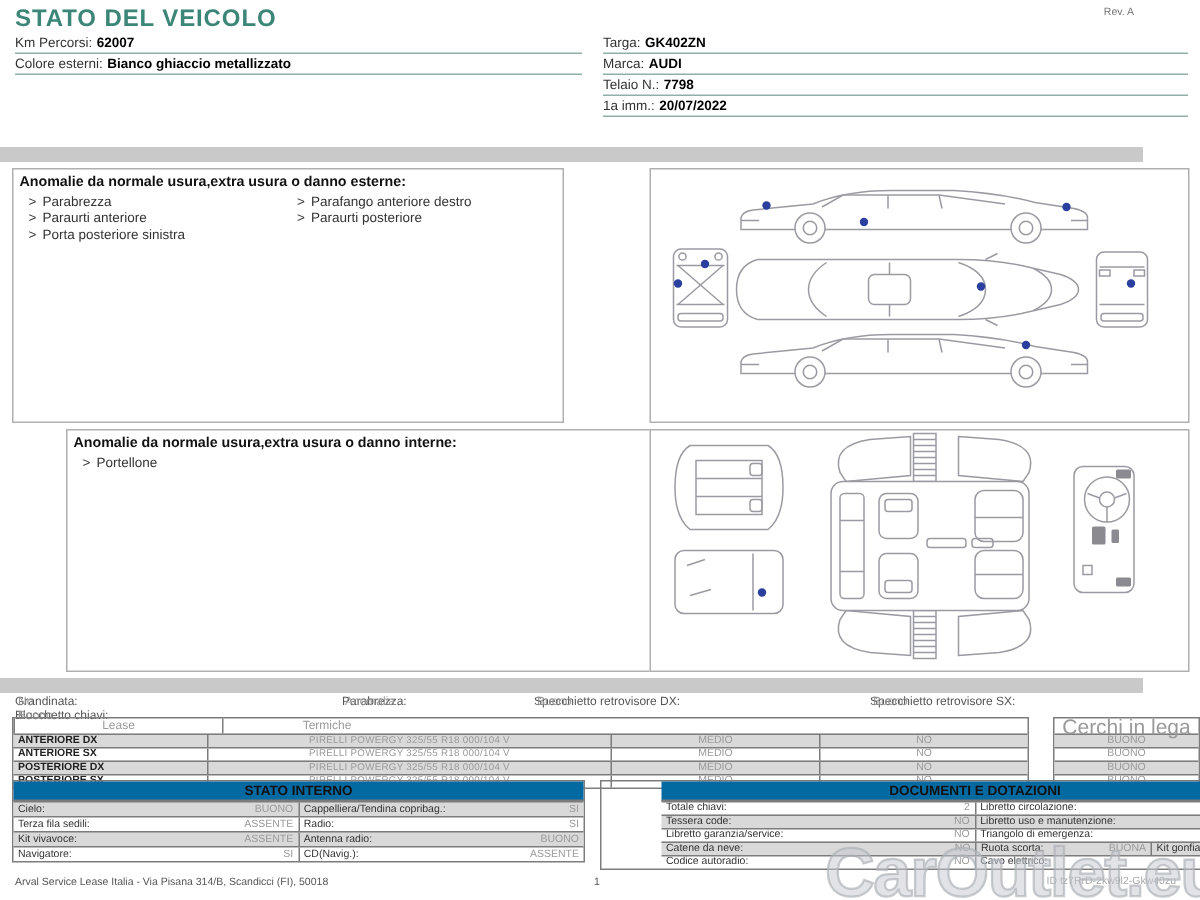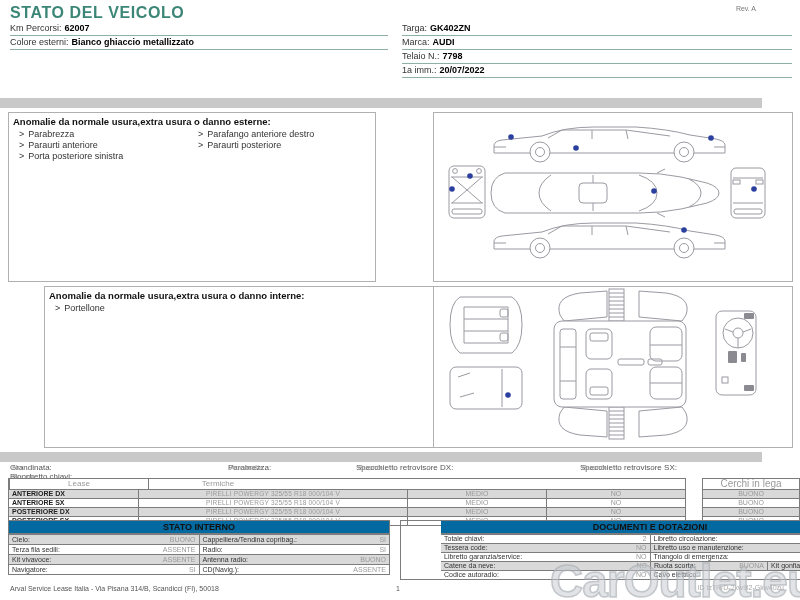--- a/index.html
+++ b/index.html
@@ -53,21 +53,21 @@
   .tire-cerchi{position:absolute;left:694px;top:0;width:98px;border:1px solid #7c7c7c;box-sizing:border-box;}
   .thead{display:flex;height:10px;line-height:10px;color:#9a9a9a;font-size:8px;text-align:center;}
   .trow{display:flex;height:8px;line-height:8px;border-top:1px solid #7c7c7c;}
   .tc{box-sizing:border-box;border-left:1px solid #7c7c7c;overflow:hidden;white-space:nowrap;}
   .tc:first-child{border-left:none;}
   .th-pneu{width:398px;} .th-half{width:139px;border-left:1px solid #7c7c7c;box-sizing:border-box;}
   .tc.pos{width:129px;font-weight:bold;color:#222;padding-left:3px;font-size:7px;}
   .tc.spec{width:269px;text-align:center;color:#9a9a9a;font-size:6.5px;letter-spacing:.2px;}
   .tc.mid{width:139px;text-align:center;color:#9a9a9a;}
   .crow{height:8px;line-height:8px;border-top:1px solid #7c7c7c;text-align:center;color:#9a9a9a;}
-  .chead{height:10px;line-height:10px;text-align:center;color:#9a9a9a;font-size:10px;}
+  .chead{height:10px;line-height:10px;text-align:center;color:#9a9a9a;font-size:14px;}
   .alt{background:#d9d9d9;}
 
   
   .btable{position:absolute;box-sizing:border-box;border:1px solid #7c7c7c;}
   .t-interno{top:520px;left:8px;width:382px;}
   .t-doc{top:520px;left:400px;width:460px;padding-left:40px;}
   .bhead{background:#0369a1;text-align:center;font-weight:bold;font-size:9px;color:#111;
     height:12px;line-height:12px;border-bottom:1px solid #7c7c7c;}
   .btrow{display:flex;height:9px;line-height:9px;font-size:7px;border-top:1px solid #7c7c7c;}
   .btrow:first-of-type{border-top:none;}

